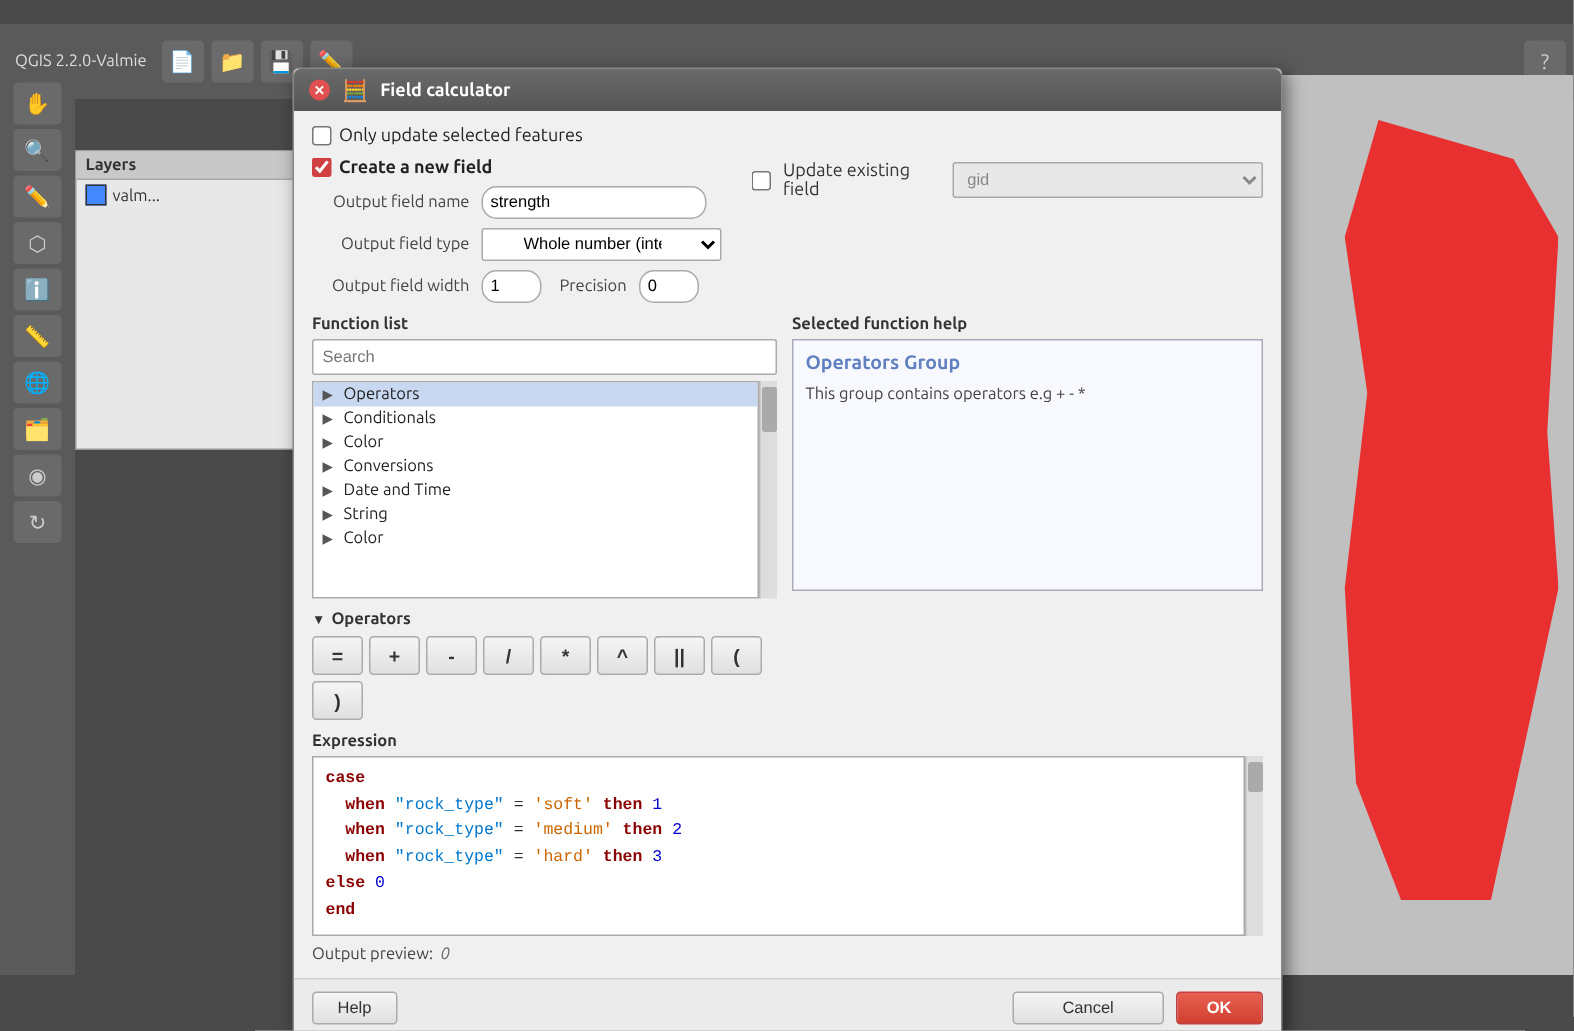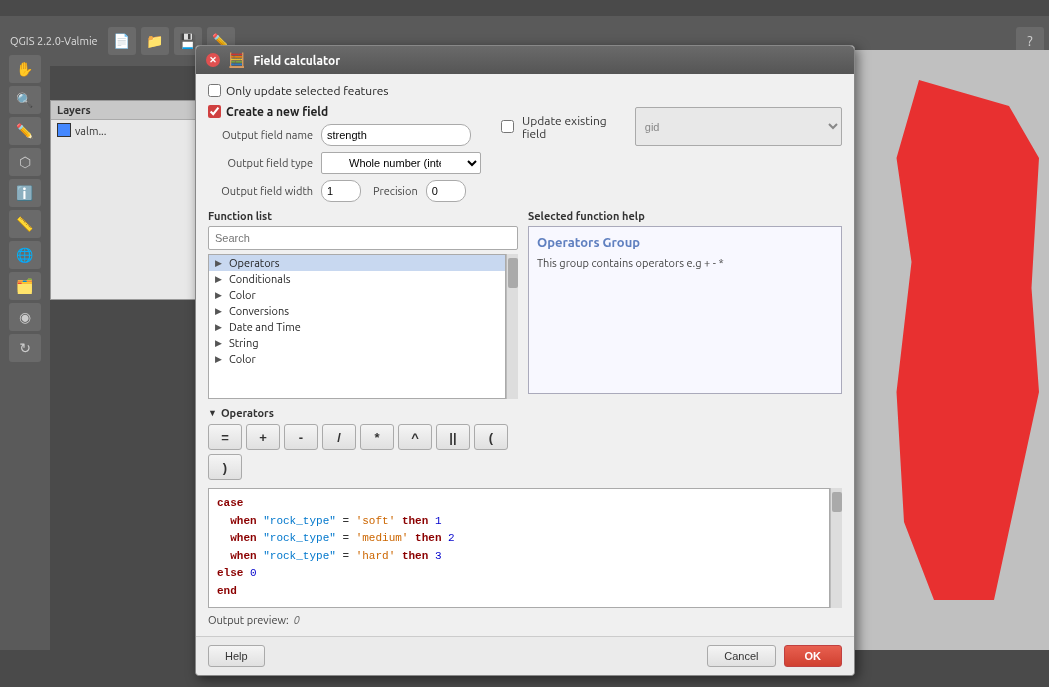--- a/index.html
+++ b/index.html
@@ -217,21 +217,21 @@
       color: #333;
       padding-top: 2px;
       justify-content: flex-end;
     }
     .update-dropdown {
       border: 1px solid #aaa;
       border-radius: 2px;
       padding: 2px 5px;
       font-size: 11px;
       background: #e8e8e8;
-      height: 39px;
+      height: 24px;
       width: 220px;
       color: #888;
     }
 
     
     .precision-row {
       display: flex;
       align-items: center;
       gap: 8px;
       color: #333;
@@ -412,21 +412,21 @@
       border-radius: 3px;
       padding: 4px 16px;
       font-size: 11px;
       cursor: pointer;
       color: #333;
     }
     .btn-cancel {
       border: 1px solid #aaa;
       background: linear-gradient(to bottom, #f5f5f5, #e0e0e0);
       border-radius: 3px;
-      padding: 4px 16px;
+      padding: 4px 32px;
       font-size: 11px;
       cursor: pointer;
       color: #333;
     }
     .btn-ok {
       border: 1px solid #c04040;
       background: linear-gradient(to bottom, #e86050, #d04030);
       border-radius: 3px;
       padding: 4px 20px;
       font-size: 11px;
@@ -632,20 +632,21 @@
       <div class="help-panel">
         <div class="panel-title">Selected function help</div>
         <div class="help-box">
           <div class="help-title">Operators Group</div>
           <div class="help-text">This group contains operators e.g + - *</div>
         </div>
       </div>
     </div>
 
     <div class="expression-section">
+      <div class="expression-label">Expression</div>
       <div style="display:flex;">
         <div class="expression-box" style="flex:1;">
           <span class="expr-keyword">case</span><br>
           &nbsp;&nbsp;<span class="expr-keyword">when</span> <span class="expr-field">"rock_type"</span> = <span class="expr-string">'soft'</span> <span class="expr-keyword">then</span> <span class="expr-number">1</span><br>
           &nbsp;&nbsp;<span class="expr-keyword">when</span> <span class="expr-field">"rock_type"</span> = <span class="expr-string">'medium'</span> <span class="expr-keyword">then</span> <span class="expr-number">2</span><br>
           &nbsp;&nbsp;<span class="expr-keyword">when</span> <span class="expr-field">"rock_type"</span> = <span class="expr-string">'hard'</span> <span class="expr-keyword">then</span> <span class="expr-number">3</span><br>
           <span class="expr-keyword">else</span> <span class="expr-number">0</span><br>
           <span class="expr-keyword">end</span>
         </div>
         <div class="scrollbar-track">

